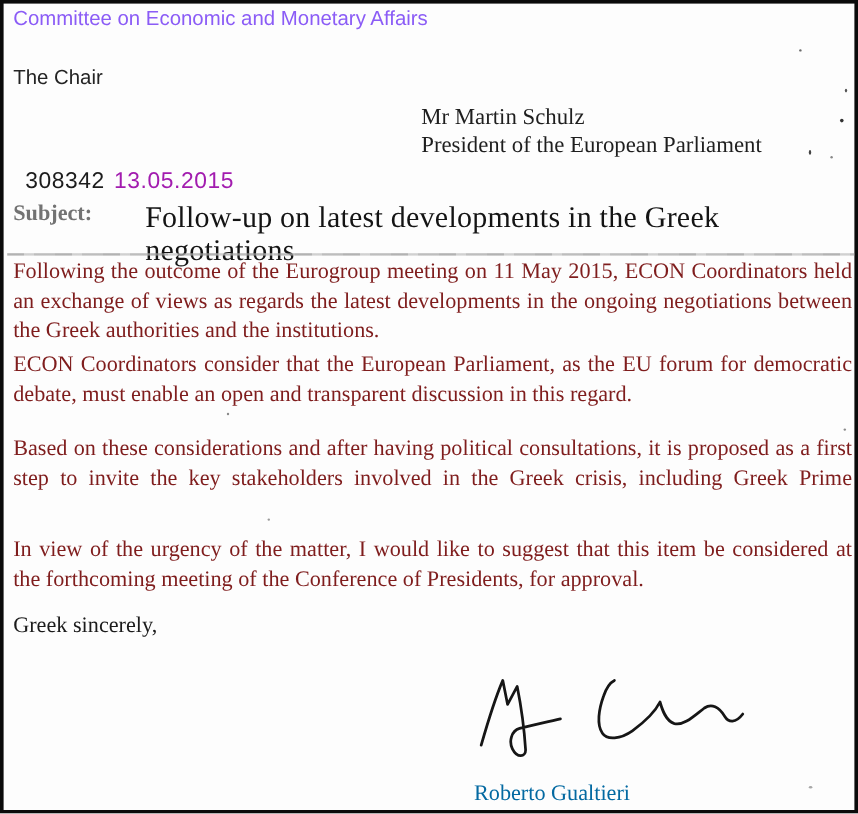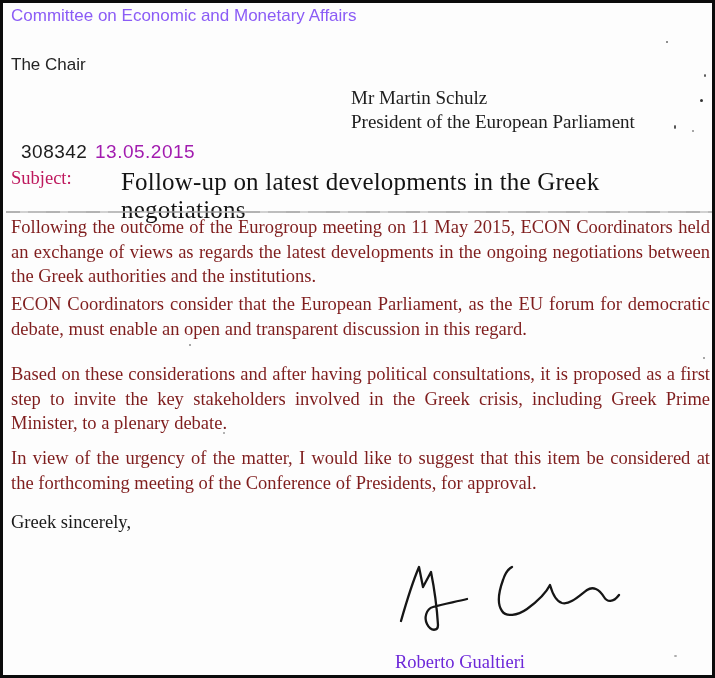--- a/index.html
+++ b/index.html
@@ -27,21 +27,21 @@
 
   .recipient {
     top: 83px; left: 348px;
     font-size: 19px; line-height: 24px;
     color: #1e1e1e;
   }
 
   .ref-number { top: 138px; left: 18px;  font-size: 19px; letter-spacing: 0.5px; color: #1c1c1c; }
   .ref-date   { top: 138px; left: 92px; font-size: 19px; letter-spacing: 0.5px; color: #a21caf; }
 
-  .subject-label { top: 165px; left: 8px;   font-size: 18.5px; font-weight: normal; color: #be185d; }
+  .subject-label { top: 165px; left: 8px;   font-size: 18.5px; font-weight: bold; color: #737373; }
   .subject-text  { top: 165px; left: 118px; font-size: 25px; font-weight: normal; letter-spacing: 0.2px; color: #141414; }
 
   .rule {
     top: 208px; left: 3px; width: 706px; height: 2px;
     background: repeating-linear-gradient(90deg,
       #9a9a9a 0 14px, #c2c2c2 14px 22px, #a8a8a8 22px 40px);
     opacity: 0.75;
   }
 
   .para {
@@ -68,21 +68,21 @@
   }
 
   .signoff { top: 507px; left: 8px; font-size: 18.5px; line-height: 24.5px; color: #1b1b1b; }
 
   .signature {
     top: 556px; left: 390px;
     width: 235px; height: 75px;
     color: var(--color-signature_ink, #161616);
   }
 
-  .sig-name { top: 647px; left: 392px; font-size: 18.5px; line-height: 24px; color: #6d28d9; }
+  .sig-name { top: 647px; left: 392px; font-size: 18.5px; line-height: 24px; color: #0369a1; }
 
   .speck {
     position: absolute;
     border-radius: 50%;
     background: #777;
   }
 </style>
 </head>
 <body>
 
@@ -111,21 +111,20 @@
   </div>
 
   <div class="abs para para-2">
     <div class="jline">ECON Coordinators consider that the European Parliament, as the EU forum for democratic</div>
     <div class="lline">debate, must enable an open and transparent discussion in this regard.</div>
   </div>
 
   <div class="abs para para-3">
     <div class="jline">Based on these considerations and after having political consultations, it is proposed as a first</div>
     <div class="jline">step to invite the key stakeholders involved in the Greek crisis, including Greek Prime</div>
-    <div class="lline">Minister, to a plenary debate.</div>
   </div>
 
   <div class="abs para para-4">
     <div class="jline">In view of the urgency of the matter, I would like to suggest that this item be considered at</div>
     <div class="lline">the forthcoming meeting of the Conference of Presidents, for approval.</div>
   </div>
 
   <div class="abs serif signoff">Greek sincerely,</div>
 
   <svg class="abs signature" viewBox="0 0 235 75" fill="none" stroke="currentColor" stroke-width="2.3" stroke-linecap="round" stroke-linejoin="round">

